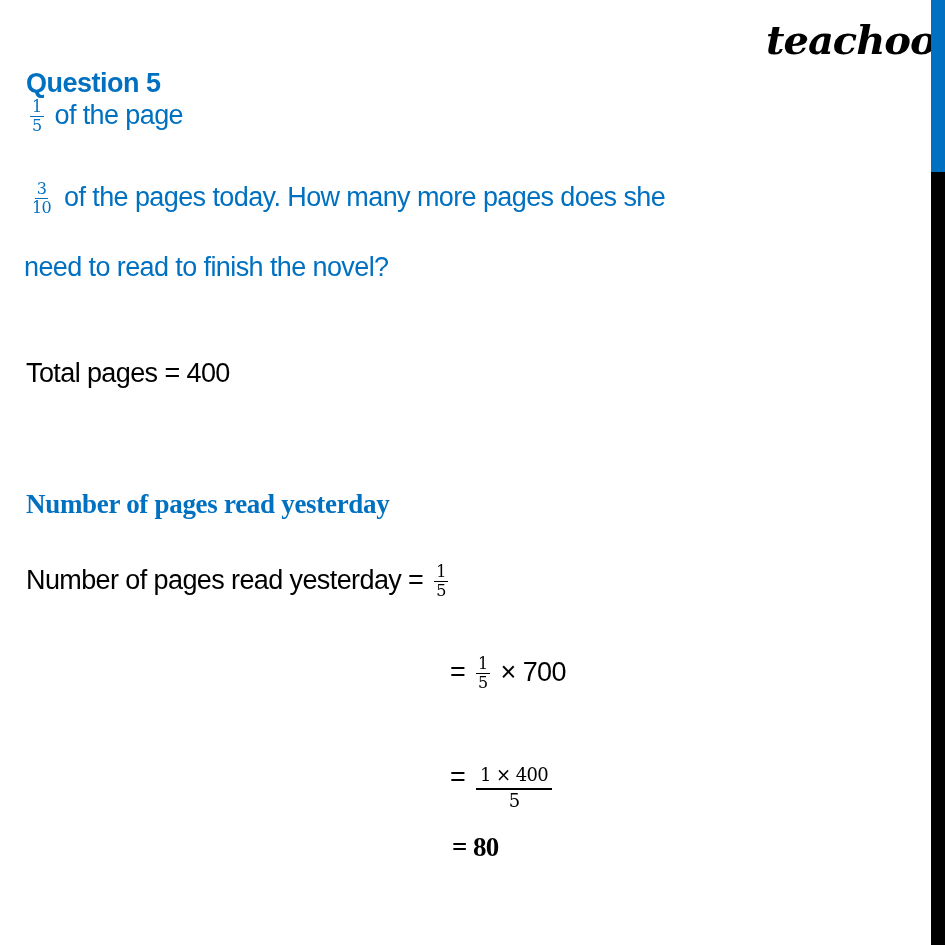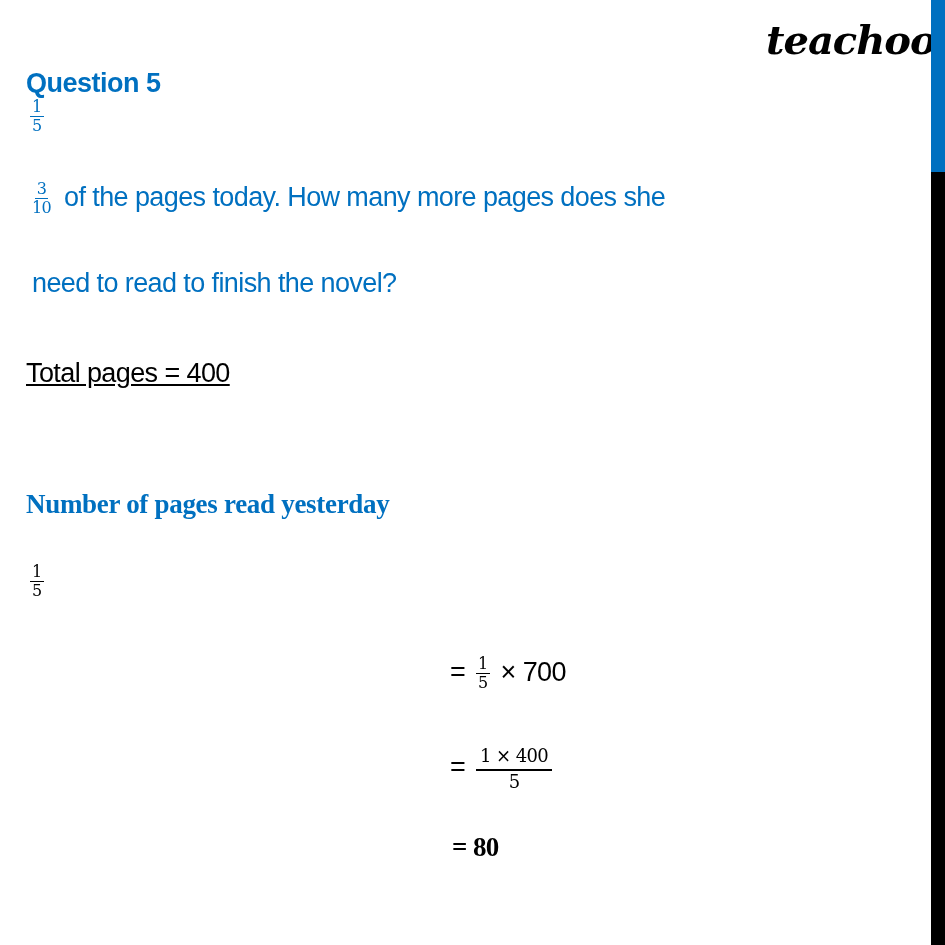--- a/index.html
+++ b/index.html
@@ -13,53 +13,55 @@
     .blue { color: #0070c0; }
     .title { left: 26px; top: 20px; font-size: 27px; font-weight: bold; letter-spacing: -0.5px; margin-top: 48px; }
     .logo { left: 766px; top: 16px; font-family: "DejaVu Serif", serif; font-style: italic; font-weight: bold; font-size: 40px; letter-spacing: -1px; color: #000; }
     .strip-blue { left: 931px; top: 0; width: 14px; height: 172px; background: #0070c0; }
     .strip-black { left: 931px; top: 172px; width: 14px; height: 773px; background: #000; }
     .line { font-size: 27px; letter-spacing: -0.6px; }
     .frac { display: inline-flex; flex-direction: column; align-items: center; vertical-align: middle; font-family: "DejaVu Serif", serif; font-size: 16px; line-height: 18px; margin: 0 4px; }
     .frac .num { border-bottom: 1.5px solid currentColor; padding: 0 2px; }
     .frac .den { padding: 0 2px; }
     .frac.wide { font-size: 18px; line-height: 22px; }
-    .frac.wide .num { padding: 0 4px 2px 4px; border-bottom-width: 2px; }
+    .frac.wide .num { padding: 0 4px 2px 4px; border-bottom-width: 2px; margin-top: 19px; }
     .bold { font-weight: bold; font-family: Liberation Serif, serif; }
   </style>
 </head>
 <body>
 
 <div class="abs title blue">Question 5</div>
 <div class="abs logo">teachoo</div>
 <div class="abs strip-blue"></div>
 <div class="abs strip-black"></div>
 
 <div class="abs line blue" style="left:26px; top:98px;">
   <span class="frac">
     <span class="num">1</span>
     <span class="den">5</span>
   </span>
+  <span>of the page</span>
 </div>
 
 <div class="abs line blue" style="left:26px; top:180px;">
   <span class="frac">
     <span class="num">3</span>
     <span class="den">10</span>
   </span>
   <span>of the pages today. How many more pages does she</span>
 </div>
 
-<div class="abs line blue" style="left:32px; top:252px;margin-top:16px;">need to read to finish the novel?</div>
+<div class="abs line blue" style="left:24px; top:252px;">need to read to finish the novel?</div>
 
-<div class="abs line" style="left:26px; top:358px;text-decoration:underline;">Total pages = 400</div>
+<div class="abs line" style="left:26px; top:358px;">Total pages = 400</div>
 
 <div class="abs line blue bold" style="left:26px; top:489px; letter-spacing:-0.3px;">Number of pages read yesterday</div>
 
 <div class="abs line" style="left:26px; top:563px;">
+  <span>Number of pages read yesterday =</span>
   <span class="frac">
     <span class="num">1</span>
     <span class="den">5</span>
   </span>
 </div>
 
 <div class="abs line" style="left:450px; top:655px;">
   <span>=</span>
   <span class="frac">
     <span class="num">1</span>

